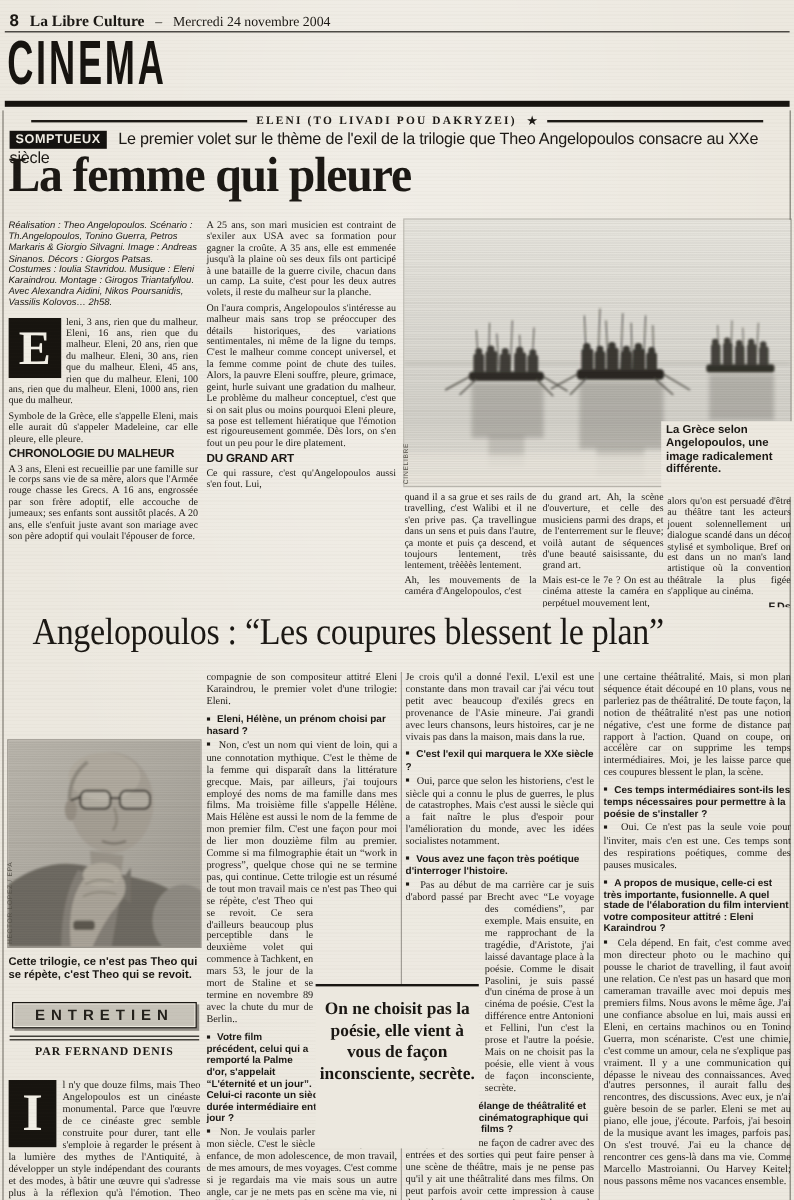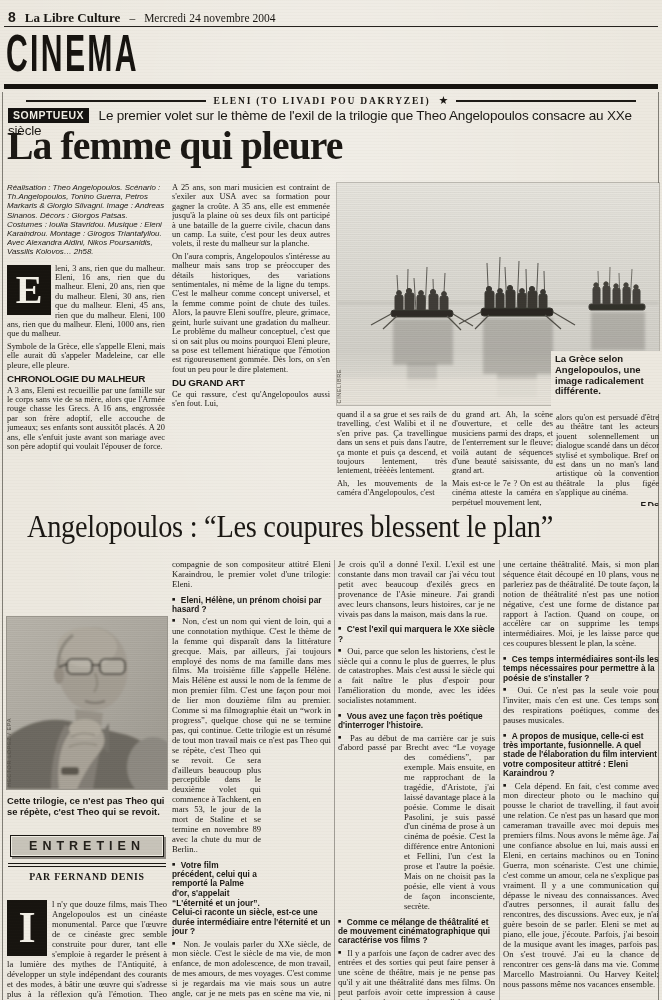--- a/index.html
+++ b/index.html
@@ -354,15 +354,16 @@
         <p class="iv-a"><span class="marker">■ </span>Il y a parfois une façon de cadrer avec des entrées et des sorties qui peut faire penser à une scène de théâtre, mais je ne pense pas qu'il y ait une théâtralité dans mes films. On peut parfois avoir cette impression à cause des plans séquences qui, en l'absence de “cut”, de coupures, peuvent induire</p>
       </div>
     <div id="iv-col-2" class="ivcol iv2">
         <p class="iv-text">une certaine théâtralité. Mais, si mon plan séquence était découpé en 10 plans, vous ne parleriez pas de théâtralité. De toute façon, la notion de théâtralité n'est pas une notion négative, c'est une forme de distance par rapport à l'action. Quand on coupe, on accélère car on supprime les temps intermédiaires. Moi, je les laisse parce que ces coupures blessent le plan, la scène.</p>
         <p class="iv-q"><span class="marker">■ </span>Ces temps intermédiaires sont-ils les temps nécessaires pour permettre à la poésie de s'installer ?</p>
         <p class="iv-a"><span class="marker">■ </span>Oui. Ce n'est pas la seule voie pour l'inviter, mais c'en est une. Ces temps sont des respirations poétiques, comme des pauses musicales.</p>
         <p class="iv-q"><span class="marker">■ </span>A propos de musique, celle-ci est très importante, fusionnelle. A quel stade de l'élaboration du film intervient votre compositeur attitré : Eleni Karaindrou ?</p>
         <p class="iv-a"><span class="marker">■ </span>Cela dépend. En fait, c'est comme avec mon directeur photo ou le machino qui pousse le chariot de travelling, il faut avoir une relation. Ce n'est pas un hasard que mon cameraman travaille avec moi depuis mes premiers films. Nous avons le même âge. J'ai une confiance absolue en lui, mais aussi en Eleni, en certains machinos ou en Tonino Guerra, mon scénariste. C'est une chimie, c'est comme un amour, cela ne s'explique pas vraiment. Il y a une communication qui dépasse le niveau des connaissances. Avec d'autres personnes, il aurait fallu des rencontres, des discussions. Avec eux, je n'ai guère besoin de se parler. Eleni se met au piano, elle joue, j'écoute. Parfois, j'ai besoin de la musique avant les images, parfois pas. On s'est trouvé. J'ai eu la chance de rencontrer ces gens-là dans ma vie. Comme Marcello Mastroianni. Ou Harvey Keitel; nous passons même nos vacances ensemble.</p>
       </div>
 
+    <div class="pullquote">On ne choisit pas la poésie, elle vient à vous de façon inconsciente, secrète.</div>
   </div>
 
 </div>
 
 </body></html>

